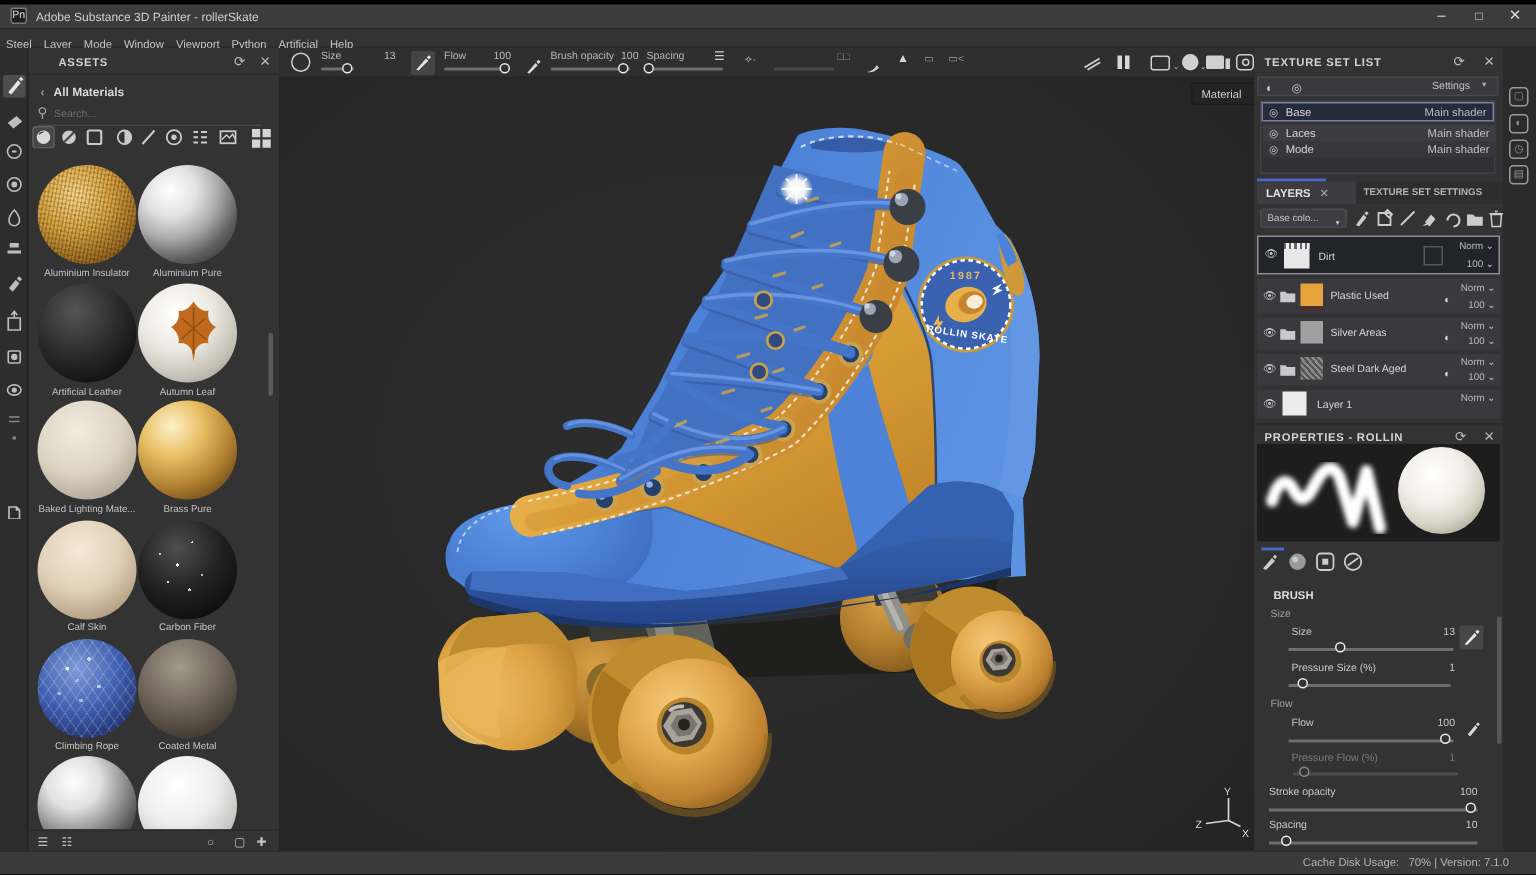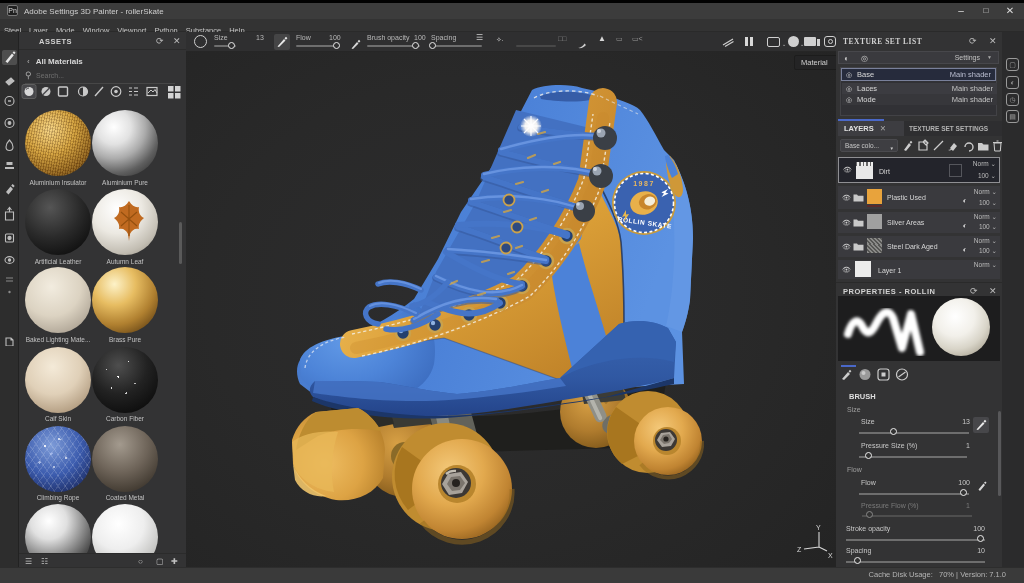--- a/index.html
+++ b/index.html
@@ -61,28 +61,28 @@
 
   
   #statusbar { left:0; top:567px; width:1024px; height:16px; background:#3a3a3a; border-top:1px solid #2d2d2d; }
   #statusbar .txt { position:absolute; right:18px; top:2px; font-size:7.5px; color:#b5b5b5; }
 </style>
 </head>
 <body>
 
 <div class="abs" id="titlebar">
   <div class="appicon">Pn</div>
-  <div class="title">Adobe Settings 3D Painter - rollerSkate</div>
+  <div class="title">Adobe Substance 3D Painter - rollerSkate</div>
   <div class="winbtn" style="right:48px;">–</div>
   <div class="winbtn" style="right:23px; font-size:8px;">□</div>
   <div class="winbtn" style="right:-1px;">✕</div>
 </div>
 
 <div class="abs" id="menubar">
-  <span>Steel</span><span>Layer</span><span>Mode</span><span>Window</span><span>Viewport</span><span>Python</span><span>Substance</span><span>Help</span>
+  <span>Steel</span><span>Layer</span><span>Mode</span><span>Window</span><span>Viewport</span><span>Python</span><span>Artificial</span><span>Help</span>
 </div>
 
 <div class="abs" id="toolstrip">
 <svg width="19" height="300" viewBox="0 0 19 300" style="position:absolute; left:0; top:14px;">
   <rect x="2" y="4" width="15" height="15" rx="2" fill="#4e4e4e"></rect>
   <path d="M5.5 15.5 L12 7.5 L13.8 9.3 L7.5 17 Z M12.6 6.6 L14 5.2 L15.6 6.8 L14.2 8.2 Z" fill="#e5e5e5"></path>
   <g fill="none" stroke="#bdbdbd" stroke-width="1.1">
     <path d="M6 36 l5 -4 3 3 -5 4 z" fill="#bdbdbd"></path>
     <circle cx="9.5" cy="55" r="4.5"></circle>
         <path d="M8 55 l3 0" stroke-width="1.4"></path>
@@ -499,21 +499,21 @@
     <text x="630" y="478">Y</text>
     <text x="611" y="500">Z</text>
     <text x="642" y="506">X</text>
   </g>
 </svg>
 <div id="matdrop">Material<span style="position:absolute; right:5px; font-size:6px;">▼</span></div>
 </div>
 <div class="abs" id="rightpanel">
 
   <div style="position:absolute; left:0; top:0; width:166px; height:18px;">
-    <span class="panel-title" style="position:absolute; left:7px; top:5px;font-family:Liberation Serif, serif;">TEXTURE SET LIST</span>
+    <span class="panel-title" style="position:absolute; left:7px; top:5px;">TEXTURE SET LIST</span>
     <span class="hdr-ico" style="left:133px;">⟳</span>
     <span class="hdr-ico" style="left:153px;">✕</span>
   </div>
   <div style="position:absolute; left:2px; top:19px; width:161px; height:13px; background:#3a3a3e; border:1px solid #47474b;">
     <span style="position:absolute; left:5px; top:2px; font-size:8px; color:#c8c8c8;">◐</span>
     <span style="position:absolute; left:22px; top:2px; font-size:8px; color:#c8c8c8;">◎</span>
     <span style="position:absolute; right:18px; top:2px; font-size:7px; color:#c2c2c2;">Settings</span>
     <span style="position:absolute; right:6px; top:2px; font-size:5px; color:#aaa;">▼</span>
   </div>
   <div style="position:absolute; left:4px; top:35px; width:157px; height:49px; background:#313135; border:1px solid #424246;">

